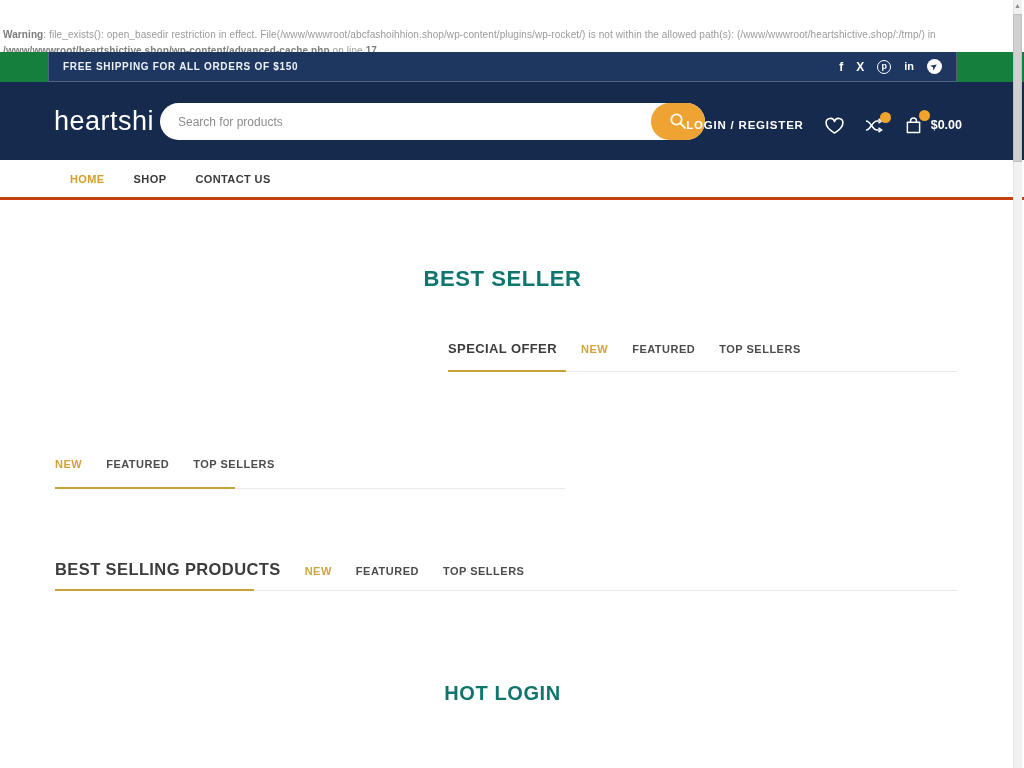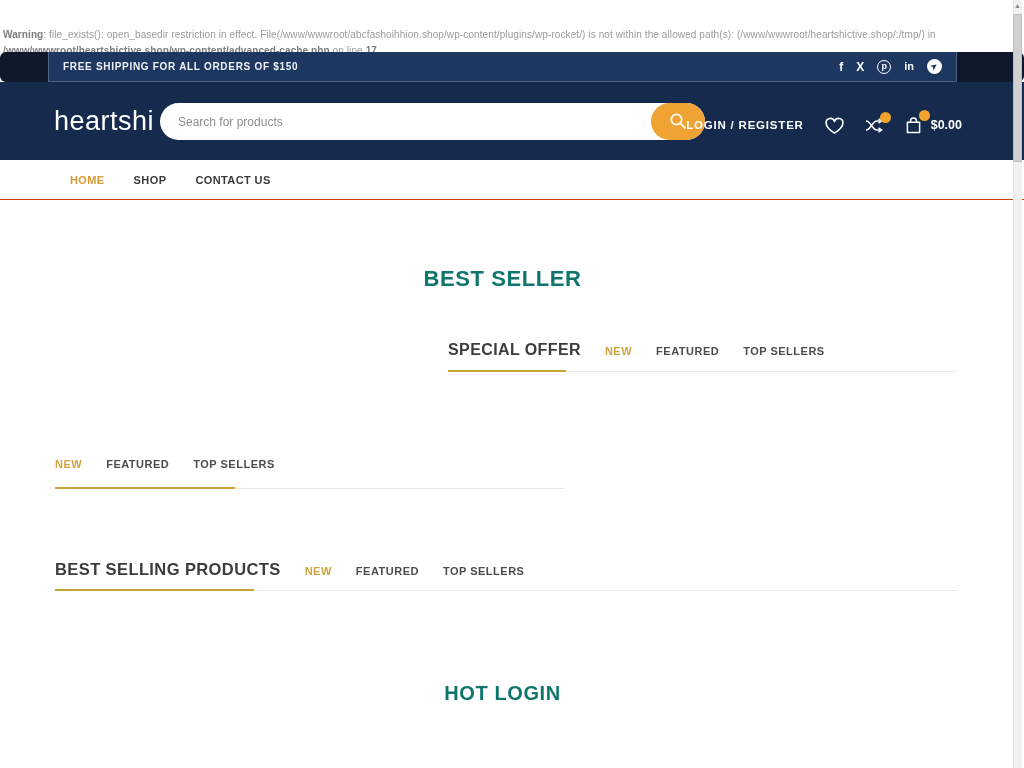--- a/index.html
+++ b/index.html
@@ -4,21 +4,21 @@
 <style>
   * { margin:0; padding:0; box-sizing:border-box; }
   body { background:#fff; font-family:"Liberation Sans", sans-serif; }
   #page { position:relative; width:1024px; height:768px; background:#fff; overflow:hidden; }
 
   
   .warning { position:absolute; top:15px; left:3px; width:1002px; font-size:10px; line-height:16px; color:#9b9b9b; letter-spacing:0.1px;margin-top:12px; }
   .warning strong { color:#7c7c7c; font-weight:700; }
 
   
-  .topbar { position:absolute; top:52px; left:0; width:1024px; height:30px; background:#0f172a;border-radius:6px; }
+  .topbar { position:absolute; top:52px; left:0; width:1024px; height:30px; background:#15803d; }
   .topbar-inner { position:absolute; left:48px; top:0; width:909px; height:30px; background:#1e3761;
       border-left:1px solid rgba(255,255,255,0.22); border-right:1px solid rgba(255,255,255,0.22);
       border-bottom:1px solid rgba(255,255,255,0.22);
       display:flex; align-items:center; justify-content:space-between; padding:0 14px; }
   .shipping-msg { font-size:10px; font-weight:700; letter-spacing:0.7px; color:#eef1f7; }
   .social { display:flex; align-items:center; gap:13px; }
   .soc { color:#fff; font-size:12px; font-weight:700; cursor:pointer; line-height:1; }
   .soc.small { font-size:11px; }
   .soc.circle-outline { width:14px; height:14px; border:1px solid #fff; border-radius:50%;
       display:flex; align-items:center; justify-content:center; font-size:9px; }
@@ -35,37 +35,37 @@
   .search-btn { position:absolute; right:0; top:0; width:54px; height:37px; background:#efa332; border:none; border-radius:19px; display:flex; align-items:center; justify-content:center; cursor:pointer; }
   .header-right { position:absolute; right:62px; top:12px; height:62px; display:flex; align-items:center; gap:20px; }
   .login-link { color:#fff; font-size:11.5px; font-weight:700; letter-spacing:0.8px; cursor:pointer; }
   .hicon { position:relative; display:flex; align-items:center; cursor:pointer; }
   .badge { position:absolute; top:-6px; right:-7px; width:11px; height:11px; background:#f0a42c; border-radius:50%; }
   .cart-group { display:flex; align-items:center; gap:8px; cursor:pointer; }
   .cart-total { color:#fff; font-size:12.5px; font-weight:700;text-align:right; }
 
   
   .nav { position:absolute; top:160px; left:0; width:1024px; height:40px; background:#fff;
-      border-bottom:1px solid #c2410c; display:flex; align-items:center; padding-left:70px; gap:29px; }
+      border-bottom:3px solid #c2410c; display:flex; align-items:center; padding-left:70px; gap:29px; }
   .nav-item { font-size:11px; font-weight:700; letter-spacing:0.4px; color:#3a3a3a; cursor:pointer; }
   .nav-item.active { color:#d79a35; }
 
   
   .center-heading { position:absolute; left:48px; width:909px; text-align:center; font-weight:600; color:#0f766e; letter-spacing:0.6px; }
   .h-best-seller { top:266px; font-size:22px; }
   .h-hot-sale { top:682px; font-size:20px; }
 
   
   .section-row { position:absolute; }
   .row-special { top:341px; left:448px; width:509px; }
   .row-toprated { top:458px; left:55px; width:510px; }
   .row-bestselling { top:560px; left:55px; width:902px; }
   .row-head { display:flex; align-items:baseline; gap:24px; }
   .row-title { font-size:16.5px; font-weight:700; color:#3c3c3c; letter-spacing:0.4px; }
-  .row-special .row-title { font-size:16px; }
+  .row-special .row-title { font-size:13px; }
   .row-tab { font-size:11px; font-weight:700; letter-spacing:0.5px; color:#4c4c4c; cursor:pointer; }
   .row-tab.active { color:#cfa43e;text-align:right; }
   .row-divider { position:absolute; left:0; right:0; top:30px; height:1px; background:#e9e9e9; }
   .row-underline { position:absolute; left:0; top:29px; height:2px; background:#c9a237; }
   .row-special .row-underline { width:118px; }
   .row-toprated .row-underline { width:180px; }
   .row-bestselling .row-underline { width:199px; }
 
   
   .scroll-track { position:absolute; right:2px; top:0; width:9px; height:768px; background:#f1f1f2; border-left:1px solid #e5e5e5; }

